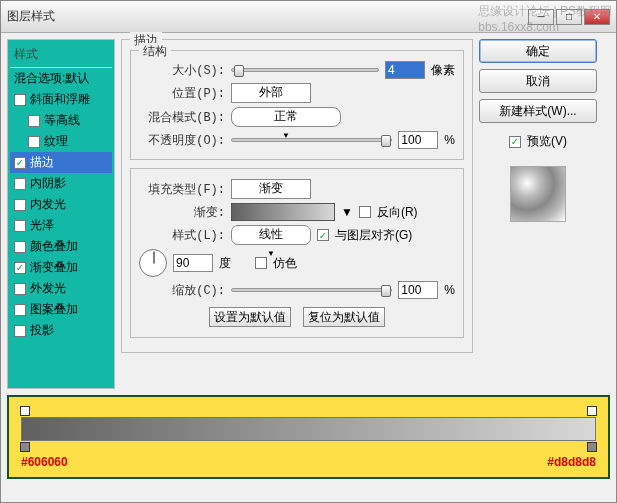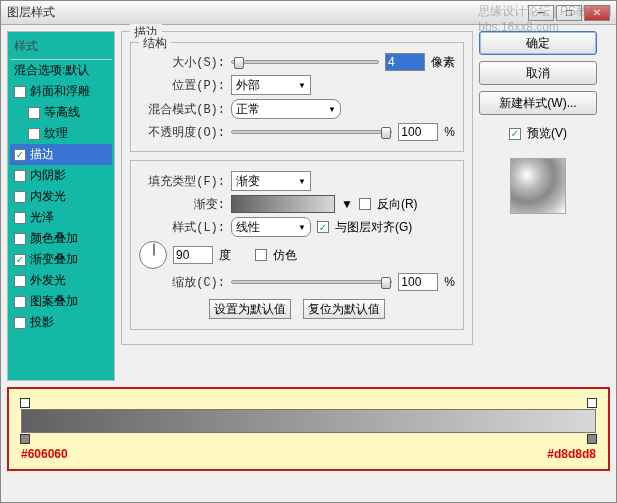--- a/index.html
+++ b/index.html
@@ -1,18 +1,18 @@
 <!DOCTYPE html>
 <html><head>
 <meta charset="utf-8">
 <style>
 * { box-sizing: border-box; font-family: "Microsoft YaHei", SimSun, sans-serif; font-size: 12px; }
 body { margin: 0; background: #fff; }
 .window { width: 617px; height: 503px; background: #f0f0f0; border: 1px solid #888; }
-.titlebar { height: 24px; background: linear-gradient(180deg,#fafafa,#dcdcdc); border-bottom: 1px solid #aaa; display: flex; align-items: center; padding: 0 6px; justify-content: space-between; }
+.titlebar { height: 32px; background: linear-gradient(180deg,#fafafa,#dcdcdc); border-bottom: 1px solid #aaa; display: flex; align-items: center; padding: 0 6px; justify-content: space-between; }
 .titlebar .title { color: #333; }
 .winbtns { display: flex; gap: 2px; }
 .winbtn { width: 26px; height: 16px; border: 1px solid #888; background: linear-gradient(#f8f8f8,#ddd); display: flex; align-items: center; justify-content: center; font-size: 10px; }
 .winbtn.close { background: linear-gradient(#f08080,#c03030); color: #fff; }
 .content { display: flex; padding: 6px; gap: 6px; }
 .leftcol { width: 108px; }
 .midcol { width: 352px; }
 .rightcol { width: 118px; display: flex; flex-direction: column; gap: 6px; }
 .groupbox { border: 1px solid #bbb; padding: 6px 8px; position: relative; margin-bottom: 8px; }
 .groupbox > .legend { position: absolute; top: -8px; left: 8px; background: #f0f0f0; padding: 0 4px; color: #333; }
@@ -21,30 +21,30 @@
 .style-item { display: flex; align-items: center; gap: 4px; padding: 2px 4px; }
 .style-item.indent { padding-left: 18px; }
 .style-item.sel { background: #3874d1; color: #fff; }
 .chk { width: 12px; height: 12px; border: 1px solid #777; background: #fff; display: inline-flex; align-items: center; justify-content: center; font-size: 10px; color: #1a3; }
 .row { display: flex; align-items: center; gap: 6px; margin: 4px 0; }
 .lbl { width: 86px; text-align: right; color: #333; font-family: Liberation Mono, monospace; }
 .slider { flex: 1; height: 4px; background: #ccc; border: 1px solid #999; border-radius: 2px; position: relative; }
 .thumb { position: absolute; top: -4px; width: 10px; height: 12px; background: linear-gradient(#fff,#ccc); border: 1px solid #666; border-radius: 2px; }
 .numbox { width: 40px; height: 18px; border: 1px solid #888; background: #fff; padding: 0 2px; display: inline-flex; align-items: center; }
 .numbox.hl { background: #3874d1; color: #fff; }
-.select { height: 20px; border: 1px solid #888; background: #fff; display: inline-flex; align-items: center; padding: 0 4px; gap: 6px; justify-content: space-between; }
+.select { height: 20px; border: 1px solid #888; background: #fff; display: inline-flex; align-items: center; padding: 0 4px; gap: 6px; justify-content: space-between; flex-direction: column; }
 .select .arrow { font-size: 8px; }
 .right-btn { height: 24px; border: 1px solid #888; background: linear-gradient(#fdfdfd,#e2e2e2); border-radius: 3px; display: flex; align-items: center; justify-content: center; }
 .right-btn.primary { border: 1px solid #4a74c4; box-shadow: inset 0 0 0 1px #9abdf0; }
 .preview-icon { width: 56px; height: 56px; margin: 6px auto; border: 1px solid #aaa; background: radial-gradient(circle at 30% 30%, #fff,#bbb,#888,#bbb,#fff); }
 .flatbtn { height: 20px; border: 1px solid #888; background: linear-gradient(#fdfdfd,#e2e2e2); padding: 0 4px; display: flex; align-items: center; font-family: Liberation Serif, serif; }
 .gradientswatch { width: 104px; height: 18px; border: 1px solid #555; background: linear-gradient(90deg,#606060,#d8d8d8); }
 .anglewheel { width: 28px; height: 28px; border: 1px solid #777; border-radius: 50%; background: #fff; position: relative; }
 .anglewheel::after { content: ""; position: absolute; width: 12px; height: 1px; background: #000; top: 13px; left: 14px; transform-origin: left center; transform: rotate(-90deg); }
-.gradient-editor { margin: 0 6px 6px; border: 2px solid #b91c1c; padding: 14px 12px 8px; background: #fef9c3; }
+.gradient-editor { margin: 0 6px 6px; border: 2px solid #14532d; padding: 14px 12px 8px; background: #fde047; }
 .grad-bar { height: 24px; border: 1px solid #777; background: linear-gradient(90deg,#606060,#d8d8d8); position: relative; margin: 6px 0; }
 .stop { position: absolute; width: 10px; height: 10px; background: #fff; border: 1px solid #333; }
 .stop.top { top: -12px; }
 .stop.bot { bottom: -12px; background: #888; }
 .hexlabels { display: flex; justify-content: space-between; margin-top: 14px; font-weight: bold; color: #d00; font-family: monospace; font-size: 14px; }
 .watermark { position: absolute; right: 4px; top: 2px; font-size: 10px; color: rgba(120,120,120,0.5); }
 </style>
 </head>
 <body>
 

